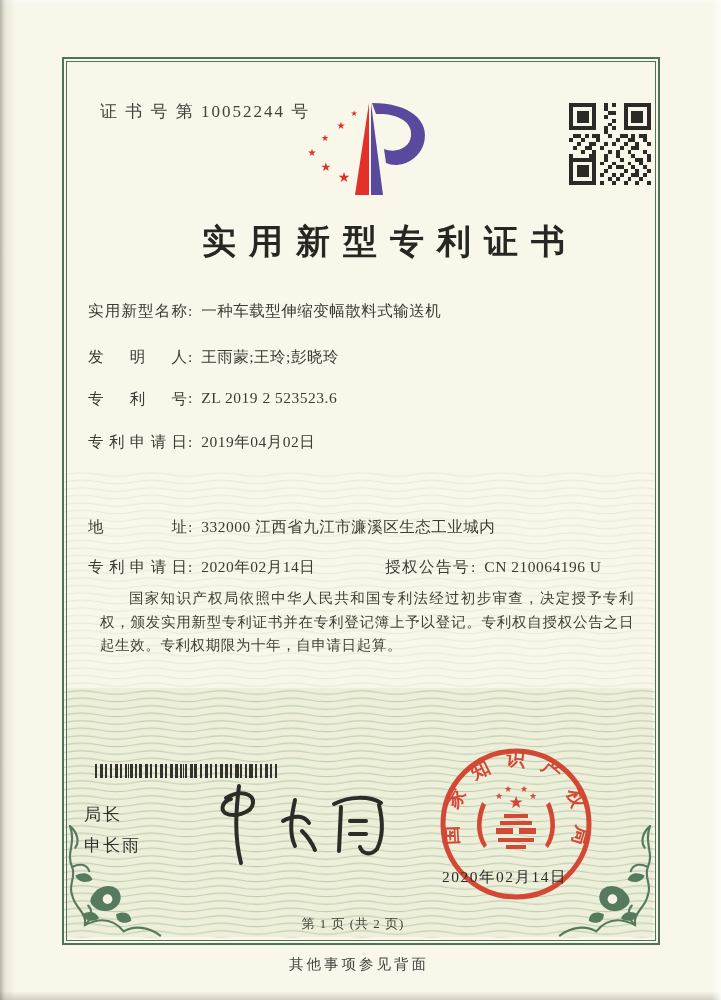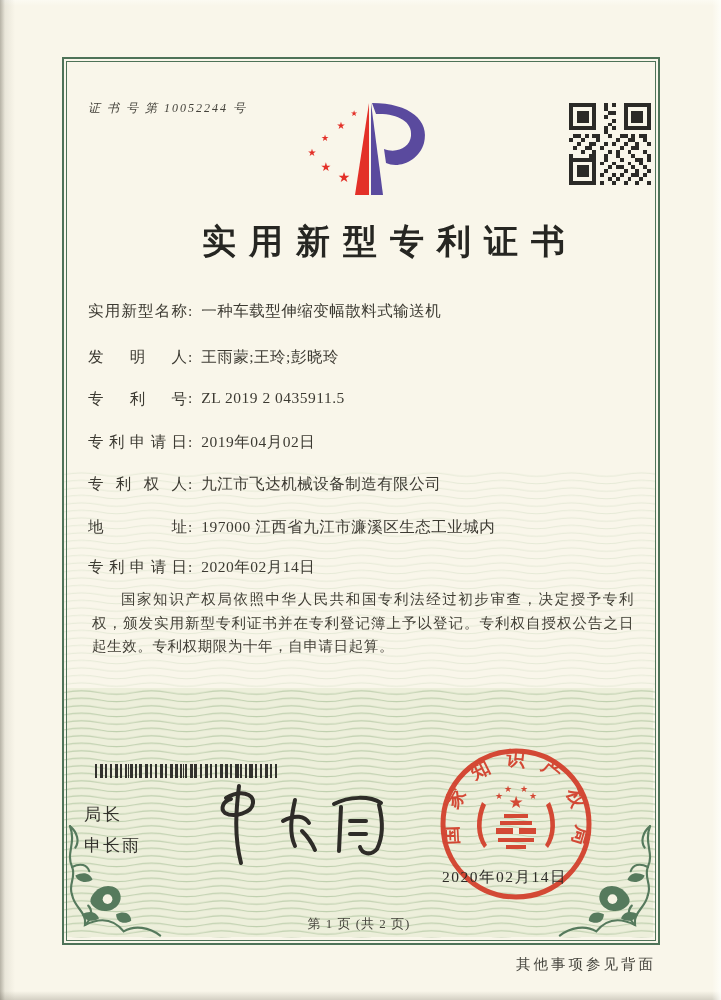--- a/index.html
+++ b/index.html
@@ -15,42 +15,42 @@
   }
   .abs{position:absolute;}
   
   .frame{left:62px;top:57px;width:594px;height:884px;border:2.5px solid #4e7358;z-index:5;pointer-events:none;}
   .frame-inner{position:absolute;left:2px;top:2px;right:2px;bottom:2px;border:1px solid #4e7358;}
   
   .tint{left:67px;top:688px;width:586px;height:249px;background:rgba(219,231,197,.40);z-index:1;}
   .waves{z-index:2;}
   .ornament{z-index:3;}
   .content{z-index:6;}
-  .cert-no{left:88px;top:100px;font-size:12px;letter-spacing:2px;color:#43413a;font-style:italic;}
+  .cert-no{left:100px;top:100px;font-size:17px;letter-spacing:2px;color:#43413a;}
   .title{left:62px;top:219px;width:656px;text-align:center;font-size:34px;font-weight:600;
          letter-spacing:13px;margin-right:-13px;color:#262622;}
   .frow{left:88px;width:560px;font-size:15.5px;color:#3c3a32;white-space:nowrap;}
   .lbl{display:inline-block;width:99px;text-align:justify;text-align-last:justify;vertical-align:top;}
   .cl{display:inline-block;margin:0 9px 0 1px;}
   .val{letter-spacing:.5px;}
   .pair2{position:absolute;left:297px;top:0;}
   .pair2 .lbl2{letter-spacing:1.5px;}
   .paras{left:88px;top:588px;width:546px;font-size:14.5px;line-height:23.5px;
          text-align:justify;color:#403e35;letter-spacing:.6px;}
-  .paras p{margin:0 0 5px 4px;text-indent:2em;}
+  .paras p{margin:0 0 5px 12px;text-indent:2em;font-family:Liberation Mono, monospace;}
   .barcode{left:95px;top:764px;width:183px;height:14px;
      background:
        repeating-linear-gradient(90deg,#33322e 0 2px,rgba(0,0,0,0) 2px 5px),
        repeating-linear-gradient(90deg,#33322e 0 1px,rgba(0,0,0,0) 1px 7.5px),
        repeating-linear-gradient(90deg,#33322e 0 1px,rgba(0,0,0,0) 1px 11px);
   }
   .signer{left:84px;top:799px;font-size:17px;line-height:31px;color:#33322c;letter-spacing:2px;}
   .seal-date{left:442px;top:867px;font-size:15.5px;letter-spacing:1.5px;color:#2d2c28;z-index:8;}
-  .pageinfo{left:62px;top:915px;width:594px;text-align:center;font-size:13px;color:#45443c;letter-spacing:1px;}
-  .backnote{left:62px;top:955px;width:594px;text-align:right;font-size:14.5px;color:#46453e;letter-spacing:3px;}
+  .pageinfo{left:56px;top:915px;width:594px;text-align:center;font-size:13px;color:#45443c;letter-spacing:1px;}
+  .backnote{left:62px;top:955px;width:594px;text-align:center;font-size:14.5px;color:#46453e;letter-spacing:3px;}
   .seal{z-index:7;opacity:.92;}
 </style>
 </head>
 <body>
 
 <div class="page">
 
   <div class="abs tint"></div>
 
   <svg class="abs waves" style="left:64px;top:470px;opacity:.22" width="592" height="218">
@@ -151,33 +151,33 @@
 
   <div class="abs content title">实用新型专利证书</div>
 
   <div class="abs content frow" style="top:301px">
     <span class="lbl">实用新型名称</span><span class="cl">:</span><span class="val">一种车载型伸缩变幅散料式输送机</span>
   </div>
   <div class="abs content frow" style="top:347px">
     <span class="lbl">发明人</span><span class="cl">:</span><span class="val">王雨蒙;王玲;彭晓玲</span>
   </div>
   <div class="abs content frow" style="top:389px">
-    <span class="lbl">专利号</span><span class="cl">:</span><span class="val">ZL 2019 2 0435911.5</span>
+    <span class="lbl">专利号</span><span class="cl">:</span><span class="val">ZL 2019 2 523523.6</span>
   </div>
   <div class="abs content frow" style="top:432px">
     <span class="lbl">专利申请日</span><span class="cl">:</span><span class="val">2019年04月02日</span>
   </div>
-  <div class="abs content frow" style="top:474px">
-    <span class="lbl">专利权人</span><span class="cl">:</span><span class="val">九江市飞达机械设备制造有限公司</span>
-  </div>
   <div class="abs content frow" style="top:517px">
-    <span class="lbl">地址</span><span class="cl">:</span><span class="val">197000 江西省九江市濂溪区生态工业城内</span>
+    <span class="lbl">地址</span><span class="cl">:</span><span class="val">332000 江西省九江市濂溪区生态工业城内</span>
   </div>
   <div class="abs content frow" style="top:557px">
     <span class="lbl">专利申请日</span><span class="cl">:</span><span class="val">2020年02月14日</span>
+    <span class="pair2">
+      <span class="lbl2">授权公告号</span><span class="cl">:</span><span class="val">CN 210064196 U</span>
+    </span>
   </div>
 
   <div class="abs content paras">
     <p>国家知识产权局依照中华人民共和国专利法经过初步审查，决定授予专利权，颁发实用新型专利证书并在专利登记簿上予以登记。专利权自授权公告之日起生效。专利权期限为十年，自申请日起算。</p>
   </div>
 
   <div class="abs content barcode"></div>
 
   <div class="abs content signer">
     <div>局长</div>

